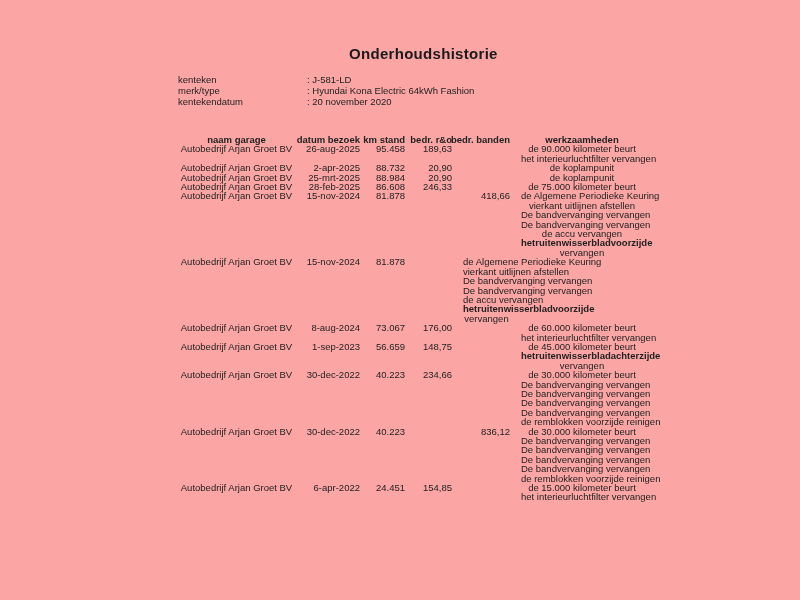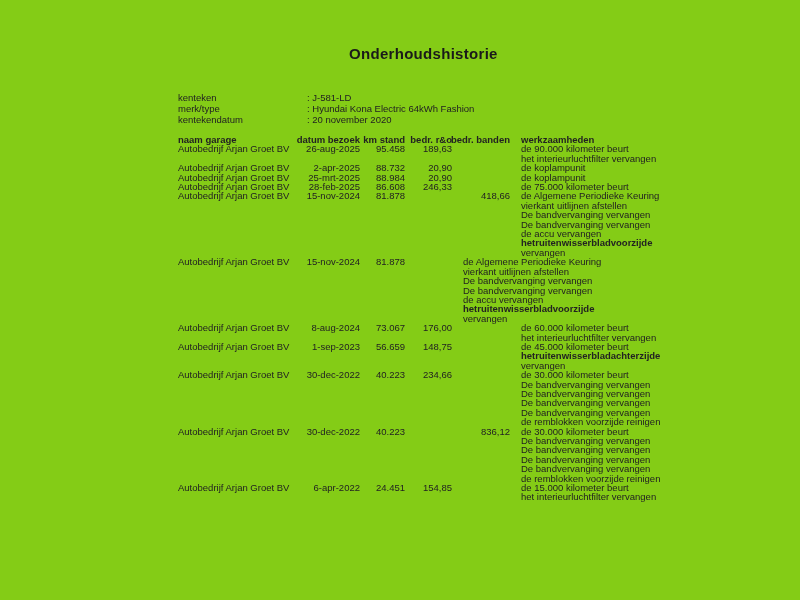--- a/index.html
+++ b/index.html
@@ -1,33 +1,33 @@
 <!DOCTYPE html>
 <html><head>
 <meta charset="utf-8">
 <style>
   html,body{margin:0;padding:0;}
   body{
     width:800px;height:600px;background:#ffffff;
     font-family:"Liberation Sans","DejaVu Sans",sans-serif;
     color:#222222;
   }
-  .page{position:relative;width:800px;height:600px;overflow:hidden;background:#84cc16;}
+  .page{position:relative;width:800px;height:600px;overflow:hidden;background:#fca5a5;}
 
   .title{
     position:absolute;left:349px;top:45px;margin:0;
     font-size:15px;font-weight:bold;line-height:18px;letter-spacing:0.3px;color:#1a1a1a;
   }
 
-  .info{position:absolute;left:178px;top:92px;font-size:9.5px;line-height:11.2px;}
+  .info{position:absolute;left:178px;top:74px;font-size:9.5px;line-height:11.2px;}
   .info-row{white-space:nowrap;}
   .info-label{display:inline-block;width:129px;}
   .info-value{display:inline-block;}
 
-  .table{position:absolute;left:178px;top:135px;font-size:9.5px;line-height:9.4px;}
+  .table{position:absolute;left:178px;top:135px;font-size:9.5px;line-height:9.4px;text-align:center;}
   .row{display:grid;grid-template-columns:117px 65px 45px 47px 58px 133px;}
   .header-row{font-weight:bold;}
   .c{min-height:9.4px;}
   .garage{white-space:nowrap;}
   .num{position:relative;}
   .num > span{position:absolute;right:0;top:0;white-space:nowrap;}
   .werk{padding-left:11px;}
   .werk .line{min-height:9.4px;white-space:nowrap;}
   .werk .line.just{display:flex;justify-content:space-between;width:122px;white-space:normal;font-weight:bold;}
   .werk .line.just span{white-space:nowrap;}

